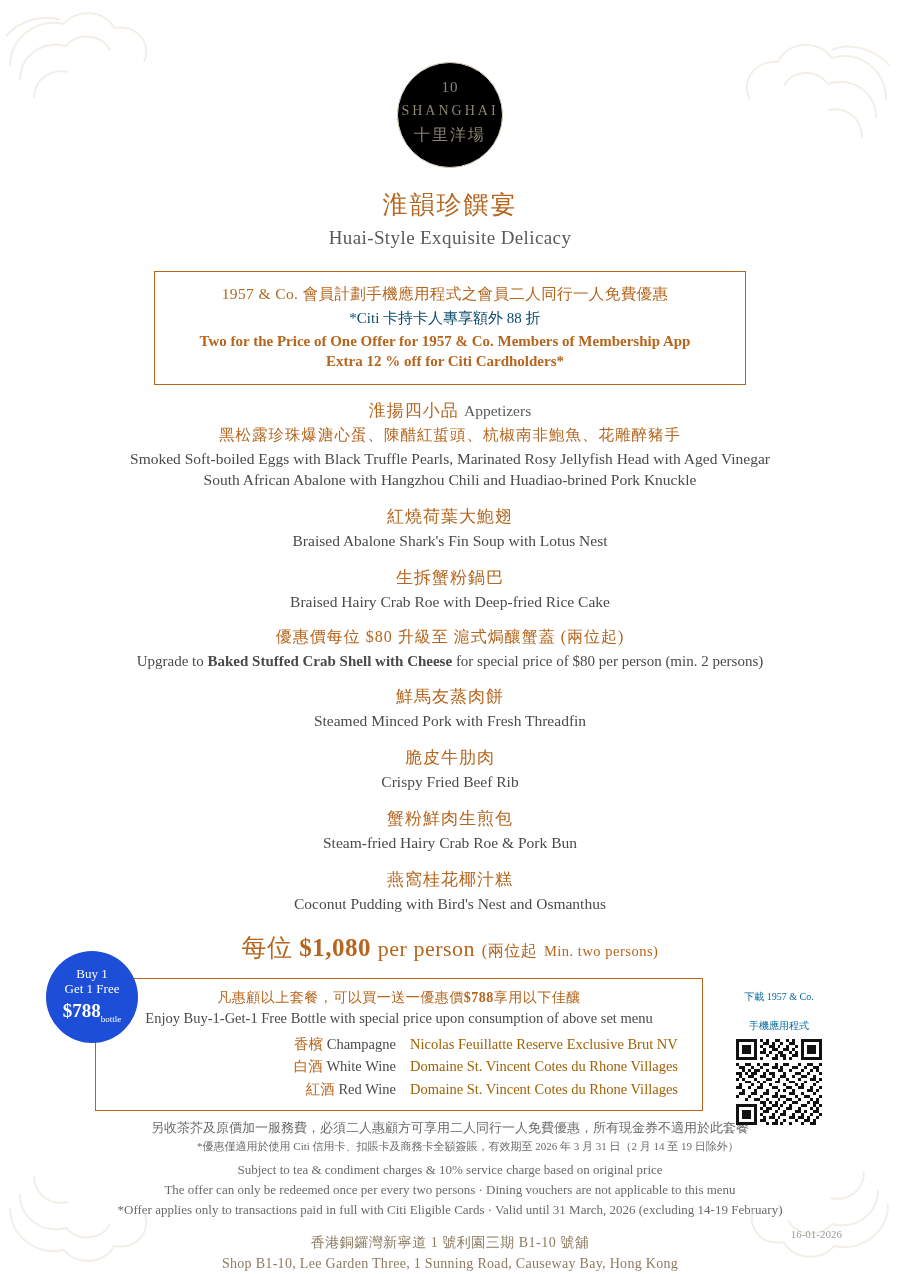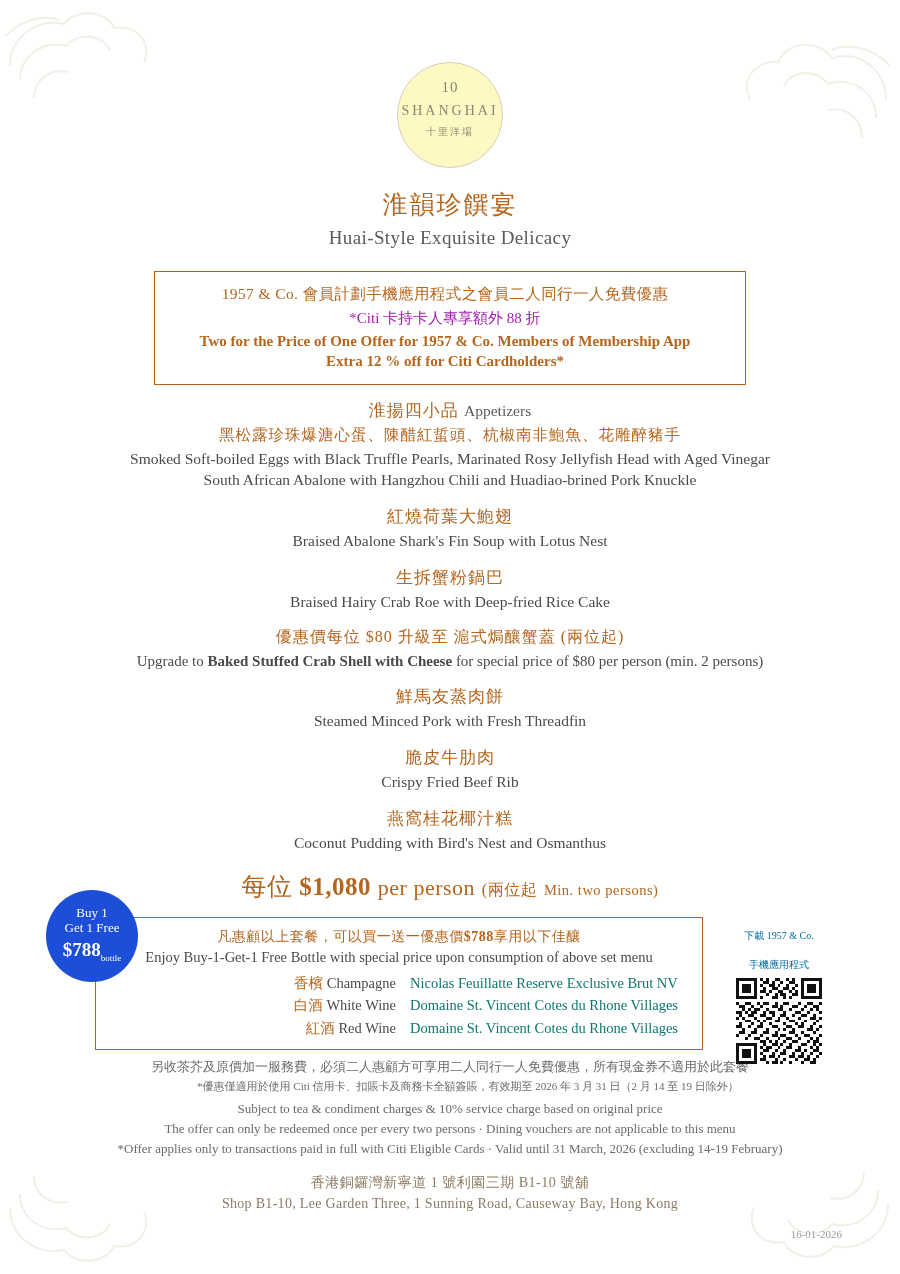--- a/index.html
+++ b/index.html
@@ -39,21 +39,21 @@
     width: 900px;
     text-align: center;
   }
   .logo-circle {
     display: inline-block;
     width: 104px;
     height: 104px;
     border-radius: 50%;
     border: 1px solid #d8cdbb;
     position: relative;
-    background: #fef9c3;
+    background: #000000;
   }
   .logo-num {
     position: absolute;
     top: 16px;
     left: 0;
     width: 100%;
     text-align: center;
     font-size: 15px;
     color: #8d8573;
     letter-spacing: 1px;
@@ -67,21 +67,21 @@
     font-size: 14px;
     letter-spacing: 3px;
     color: #8d8573;
   }
   .logo-cn {
     position: absolute;
     top: 62px;
     left: 0;
     width: 100%;
     text-align: center;
-    font-size: 10px;
+    font-size: 16px;
     letter-spacing: 2px;
     color: #8d8573;
   }
 
   
   .title-cn {
     text-align: center;
     font-size: 25px;
     color: #b5651d;
     letter-spacing: 2px;
@@ -98,21 +98,21 @@
   
   .offer-box {
     margin: 22px auto 0 auto;
     width: 592px;
     border: 1px solid #b5651d;
     padding: 12px 10px 14px 0;
     text-align: center;
     box-sizing: border-box;
   }
   .offer-l1 { font-size: 15.5px; color: #b5651d; letter-spacing: 0.4px; }
-  .offer-l2 { font-size: 15px; color: #a21caf; margin-top: 4px; }
+  .offer-l2 { font-size: 15px; color: #0c4a6e; margin-top: 4px; }
   .offer-l3 { font-size: 15px; color: #b5651d; margin-top: 5px; font-weight: bold; }
   .offer-l4 { font-size: 15px; color: #b5651d; margin-top: 3px; font-weight: bold; }
 
   
   .courses { margin-top: 14px; }
   .course { text-align: center; margin-bottom: 14px; }
   .course .cn {
     font-size: 17px;
     color: #b5651d;
     letter-spacing: 1px;
@@ -175,21 +175,21 @@
     line-height: 1.55;
     padding-left: 140px;
   }
   .wine-item .lbl {
     width: 160px;
     text-align: right;
     color: #b5651d;
     padding-right: 14px;
   }
   .wine-item .lbl .en { color: #4a4a4a; }
-  .wine-item .val { color: #0f766e; text-align: left; }
+  .wine-item .val { color: #a16207; text-align: left; }
 
   
   .badge {
     position: absolute;
     left: 46px;
     top: -27px;
     width: 92px;
     height: 92px;
     border-radius: 50%;
     background: #1d4ed8;
@@ -343,20 +343,24 @@
       <div class="course">
         <div class="cn">鮮馬友蒸肉餅</div>
         <div class="en">Steamed Minced Pork with Fresh Threadfin</div>
       </div>
 
       <div class="course">
         <div class="cn">脆皮牛肋肉</div>
         <div class="en">Crispy Fried Beef Rib</div>
       </div>
 
+      <div class="course">
+        <div class="cn">蟹粉鮮肉生煎包</div>
+        <div class="en">Steam-fried Hairy Crab Roe &amp; Pork Bun</div>
+      </div>
 
       <div class="course">
         <div class="cn">燕窩桂花椰汁糕</div>
         <div class="en">Coconut Pudding with Bird's Nest and Osmanthus</div>
       </div>
 
     </div>
 
     <div class="price-line">
       <span>每位</span>

